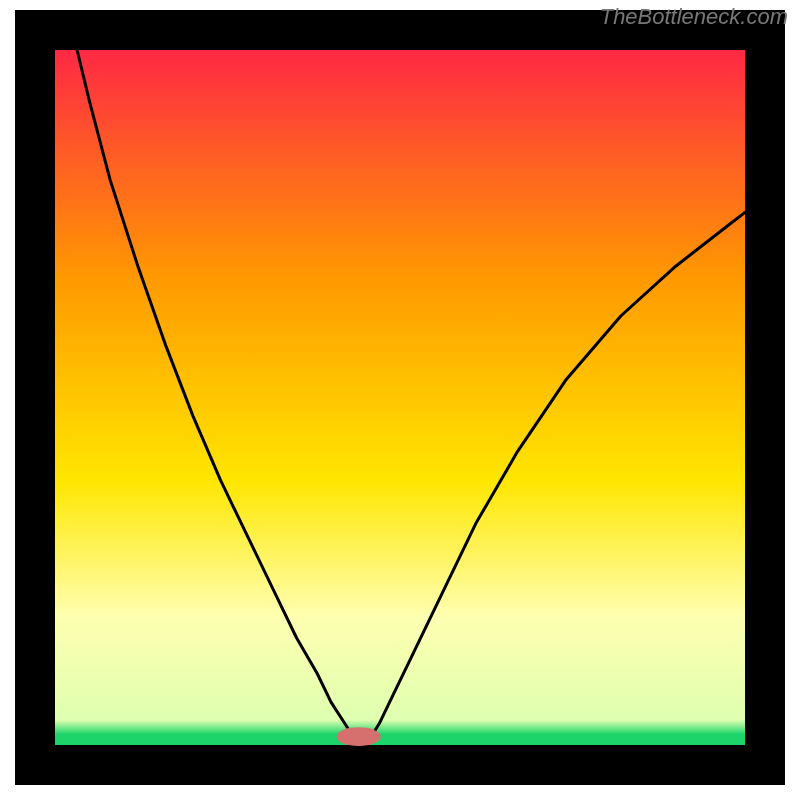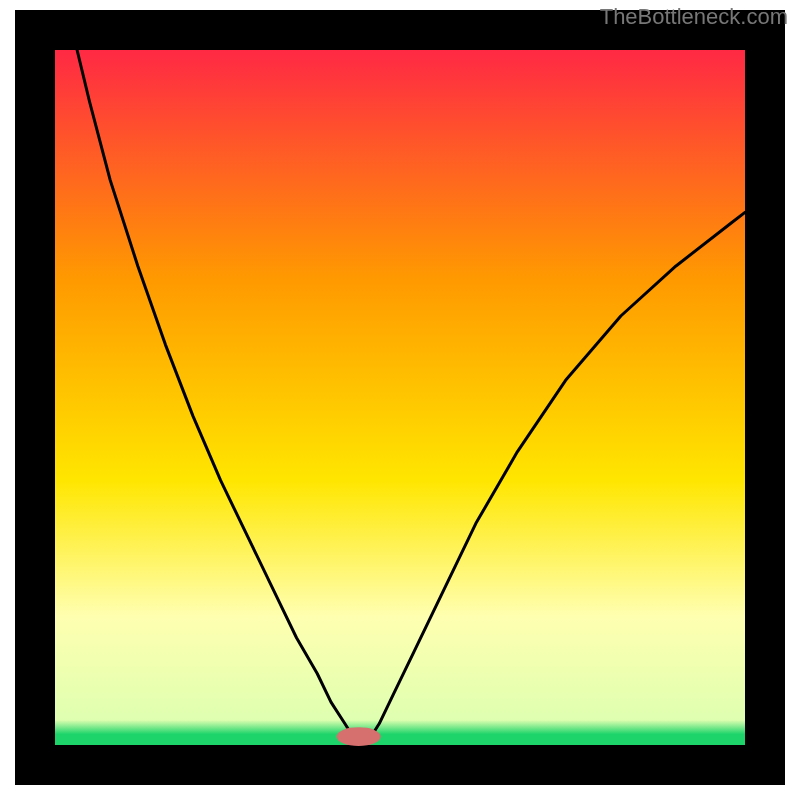--- a/index.html
+++ b/index.html
@@ -5,20 +5,21 @@
   body {
     margin: 0;
     padding: 0;
     background: #fff;
     font-family: Arial, Helvetica, sans-serif;
   }
   .chart-wrap {
     position: relative;
     width: 800px;
     height: 800px;
+    font-style: italic;
   }
   svg {
     display: block;
   }
   .watermark {
     position: absolute;
     top: 4px;
     right: 12px;
     font-size: 22px;
     color: #777;

